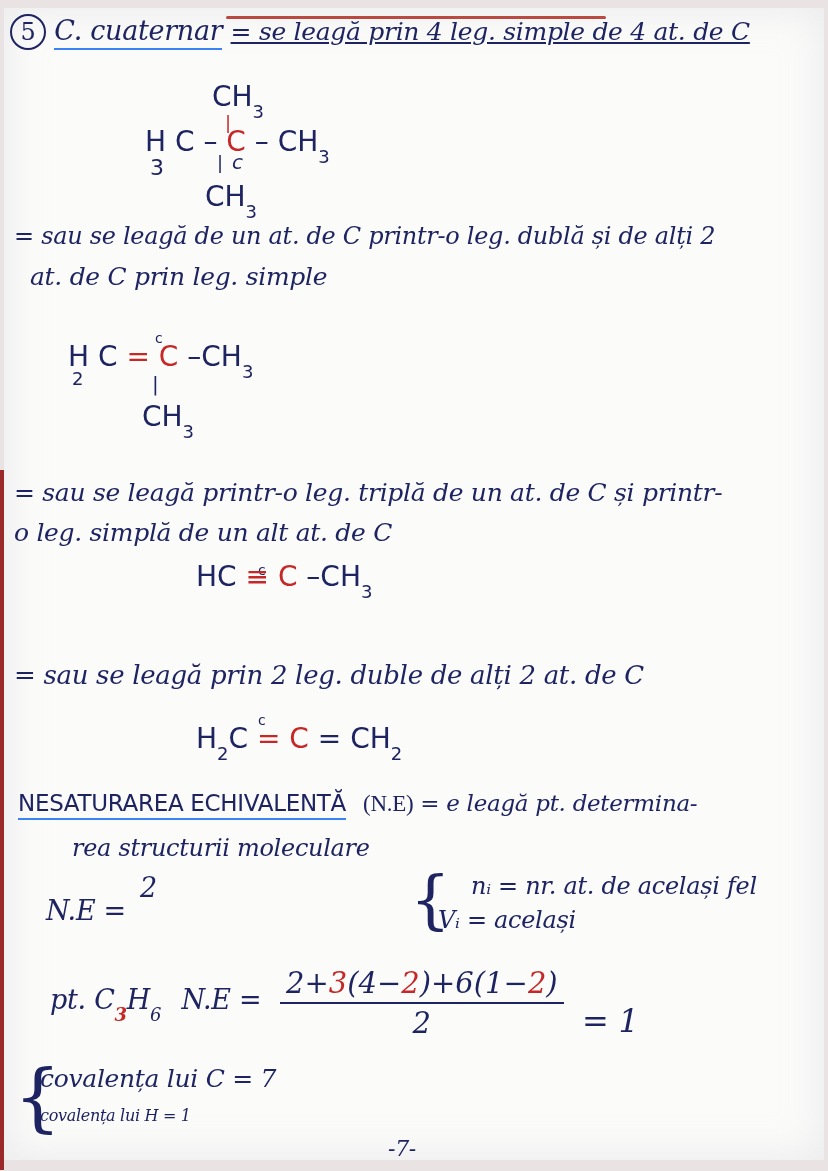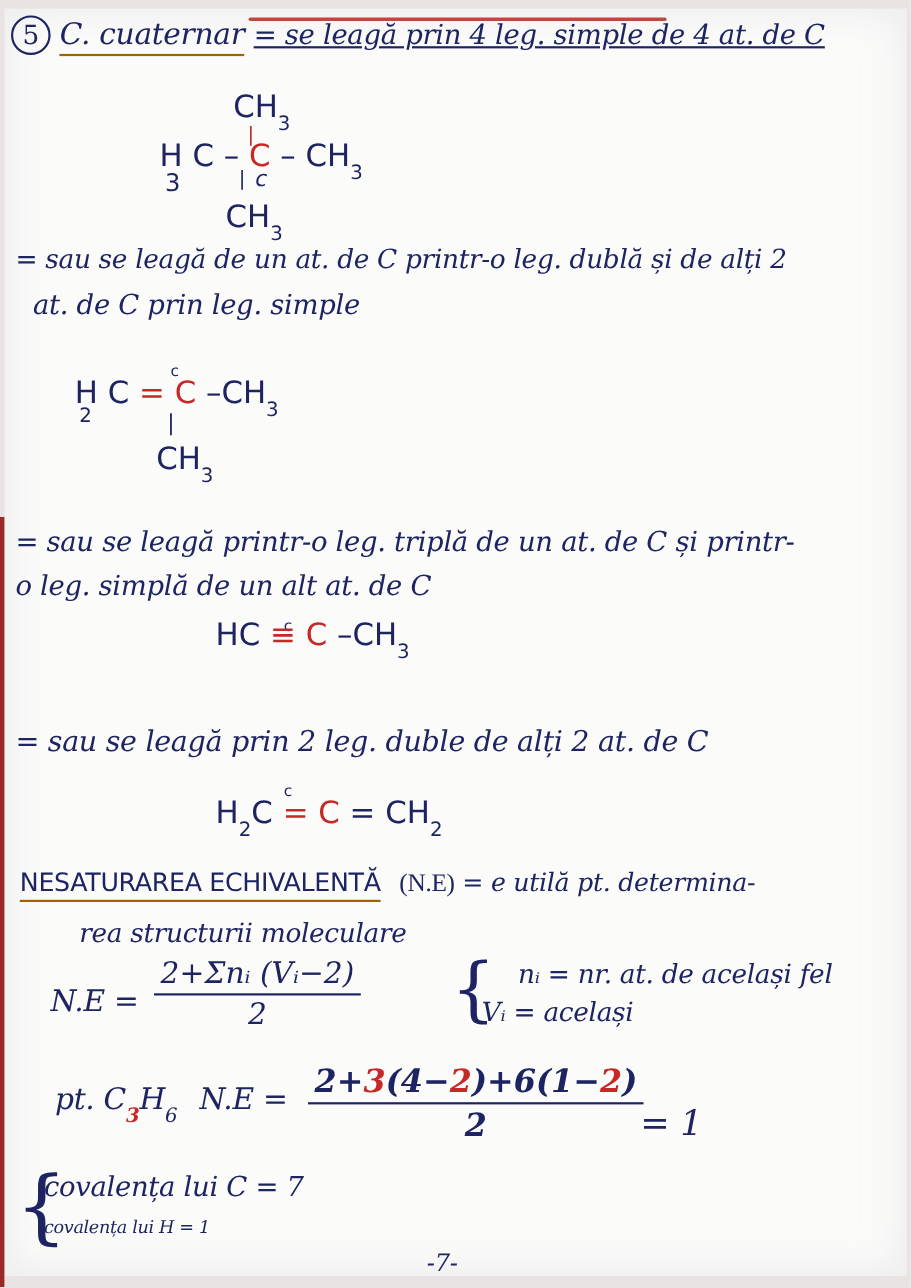--- a/index.html
+++ b/index.html
@@ -4,21 +4,21 @@
 <style>
   html,body{margin:0;padding:0;}
   body{width:828px;height:1171px;background:#e9e4e3;position:relative;overflow:hidden;}
   .page{position:absolute;left:4px;top:8px;width:820px;height:1152px;background:#fbfbfa;
         box-shadow:inset 0 0 40px rgba(200,200,205,0.35);}
   .left-strip{position:absolute;left:0;top:470px;width:4px;height:700px;background:#9a2a2a;}
   .top-mark{position:absolute;left:222px;top:8px;width:380px;height:3px;background:#b94a40;border-radius:2px;}
   .hw{position:absolute;font-family:"DejaVu Serif", serif;font-style:italic;color:#1d2461;
       font-size:27px;white-space:nowrap;letter-spacing:-0.3px;}
   .red{color:#c62828;}
-  .ul{border-bottom:2px solid #a16207;padding-bottom:2px;}
+  .ul{border-bottom:2px solid #3b82f6;padding-bottom:2px;}
   .sub{font-size:18px;position:relative;top:12px;}
   .chem{position:absolute;font-family:"DejaVu Sans", sans-serif;color:#1d2461;font-size:28px;white-space:nowrap;}
   .circle{display:inline-block;width:32px;height:32px;border:2px solid #1d2461;border-radius:50%;
           text-align:center;line-height:32px;font-style:normal;font-size:24px;}
   .frac{position:absolute;display:flex;flex-direction:column;align-items:center;
         font-family:"DejaVu Serif", serif;font-style:italic;color:#1d2461;font-size:27px;}
   .frac .num{padding:0 6px 2px 6px;border-bottom:2px solid #1d2461;white-space:nowrap;}
   .frac .den{padding-top:2px;}
   .brace{position:absolute;font-family:"DejaVu Serif", serif;color:#1d2461;}
 </style>
@@ -96,39 +96,38 @@
     <span class="red">=</span>
     <span class="red">C</span>
     <span>=</span>
     <span>CH</span><span class="sub">2</span>
   </div>
 </div>
 
 <div class="hw" style="left:18px;top:790px;font-style:normal;font-family:'DejaVu Sans', sans-serif;font-size:23px;">
   <span class="ul">NESATURAREA ECHIVALENTĂ</span>
   <span style="margin-left:10px;font-family:Liberation Serif, serif;">(N.E)</span>
-  <span style="font-family:'DejaVu Serif', serif;font-style:italic;">= e utilă pt. determina-</span>
+  <span style="font-family:'DejaVu Serif', serif;font-style:italic;">= e leagă pt. determina-</span>
 </div>
 <div class="hw" style="left:72px;top:834px;font-size:24px;">rea structurii moleculare</div>
 
 <div class="hw" style="left:46px;top:895px;">N.E =</div>
 <div class="frac" style="left:140px;top:870px;">
-  <span class="num">2+Σnᵢ (Vᵢ−2)</span>
   <span class="den">2</span>
 </div>
 <div class="brace" style="left:410px;top:868px;font-size:64px;line-height:64px;">{</div>
 <div class="hw" style="left:438px;top:872px;font-size:24px;margin-left:33px;">nᵢ = nr. at. de același fel</div>
 <div class="hw" style="left:438px;top:906px;font-size:24px;">Vᵢ = același</div>
 
 <div class="hw" style="left:50px;top:984px;">
   <span>pt.</span>
   <span>C</span><span class="sub red" style="font-weight:bold;">3</span><span>H</span><span class="sub">6</span>
   <span style="margin-left:12px;">N.E =</span>
 </div>
-<div class="frac" style="left:280px;top:966px;font-size:29px;font-weight:bold;">
+<div class="frac" style="left:280px;top:966px;font-size:29px;">
   <span class="num">
     <span>2+</span><span class="red">3</span><span>(4−</span><span class="red">2</span><span>)+6(1−</span><span class="red">2</span><span>)</span>
   </span>
   <span class="den">2</span>
 </div>
 <div class="hw" style="left:582px;top:1002px;font-size:32px;">= 1</div>
 
 <div class="brace" style="left:14px;top:1060px;font-size:74px;line-height:74px;">{</div>
 <div class="hw" style="left:40px;top:1064px;font-size:25px;">covalența lui C = 7</div>
 <div class="hw" style="left:40px;top:1106px;font-size:16px;">covalența lui H = 1</div>

